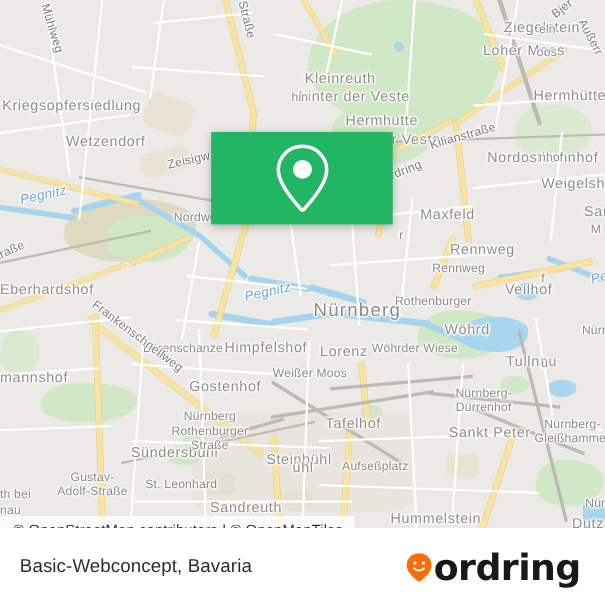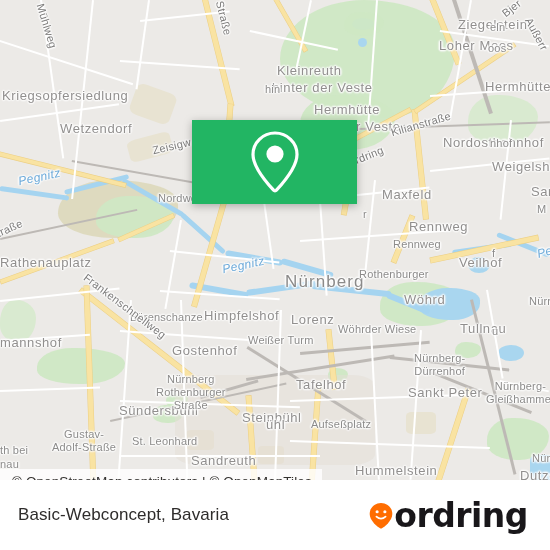--- a/index.html
+++ b/index.html
@@ -222,27 +222,27 @@
         <div class="lbl place" style="left: 439px; top: 38px;">Loher Moos</div>
         <div class="lbl place" style="left: 485px; top: 79px;">Hermhütte</div>
         <div class="lbl place" style="left: 443px; top: 135px;">Nordostbahnhof</div>
         <div class="lbl place" style="left: 492px; top: 159px;">Weigelshof</div>
         <div class="lbl place" style="left: 382px; top: 187px;">Maxfeld</div>
         <div class="lbl place" style="left: 409px; top: 219px;">Rennweg</div>
         <div class="lbl place" style="left: 459px; top: 255px;">Veilhof</div>
         <div class="lbl place-big" style="left: 285px; top: 272px;">Nürnberg</div>
         <div class="lbl place" style="left: 404px; top: 292px;">Wöhrd</div>
         <div class="lbl place" style="left: 291px; top: 312px;">Lorenz</div>
-        <div class="lbl small" style="left: 338px; top: 311px; margin-top: 12px;">Wöhrder Wiese</div>
+        <div class="lbl small" style="left: 338px; top: 311px;">Wöhrder Wiese</div>
         <div class="lbl place" style="left: 460px; top: 321px;">Tullnau</div>
-        <div class="lbl place" style="left: 0px; top: 255px;">Rathenauplatz</div>
+        <div class="lbl place" style="left: 0px; top: 255px;">Eberhardshof</div>
         <div class="lbl place" style="left: 0px; top: 335px;">mannshof</div>
         <div class="lbl small" style="left: 130px; top: 311px;">Bärenschanze</div>
         <div class="lbl place" style="left: 204px; top: 308px;">Himpfelshof</div>
-        <div class="lbl small" style="left: 248px; top: 334px;">Weißer Turm</div>
+        <div class="lbl small" style="left: 248px; top: 334px;">Weißer Moos</div>
         <div class="lbl place" style="left: 172px; top: 343px;">Gostenhof</div>
         <div class="lbl place" style="left: 85px; top: 403px; margin-left: 34px;">Sündersbühl</div>
         <div class="lbl small" style="left: 132px; top: 435px;">St. Leonhard</div>
         <div class="lbl place" style="left: 191px; top: 453px;">Sandreuth</div>
         <div class="lbl place" style="left: 242px; top: 410px;">Steinbühl</div>
         <div class="lbl place" style="left: 296px; top: 377px;">Tafelhof</div>
         <div class="lbl small" style="left: 311px; top: 418px;">Aufseßplatz</div>
         <div class="lbl place" style="left: 408px; top: 385px;">Sankt Peter</div>
         <div class="lbl place" style="left: 355px; top: 463px;">Hummelstein</div>
         <div class="lbl small" style="left: 158px; top: 192px;">Nordwe</div>

